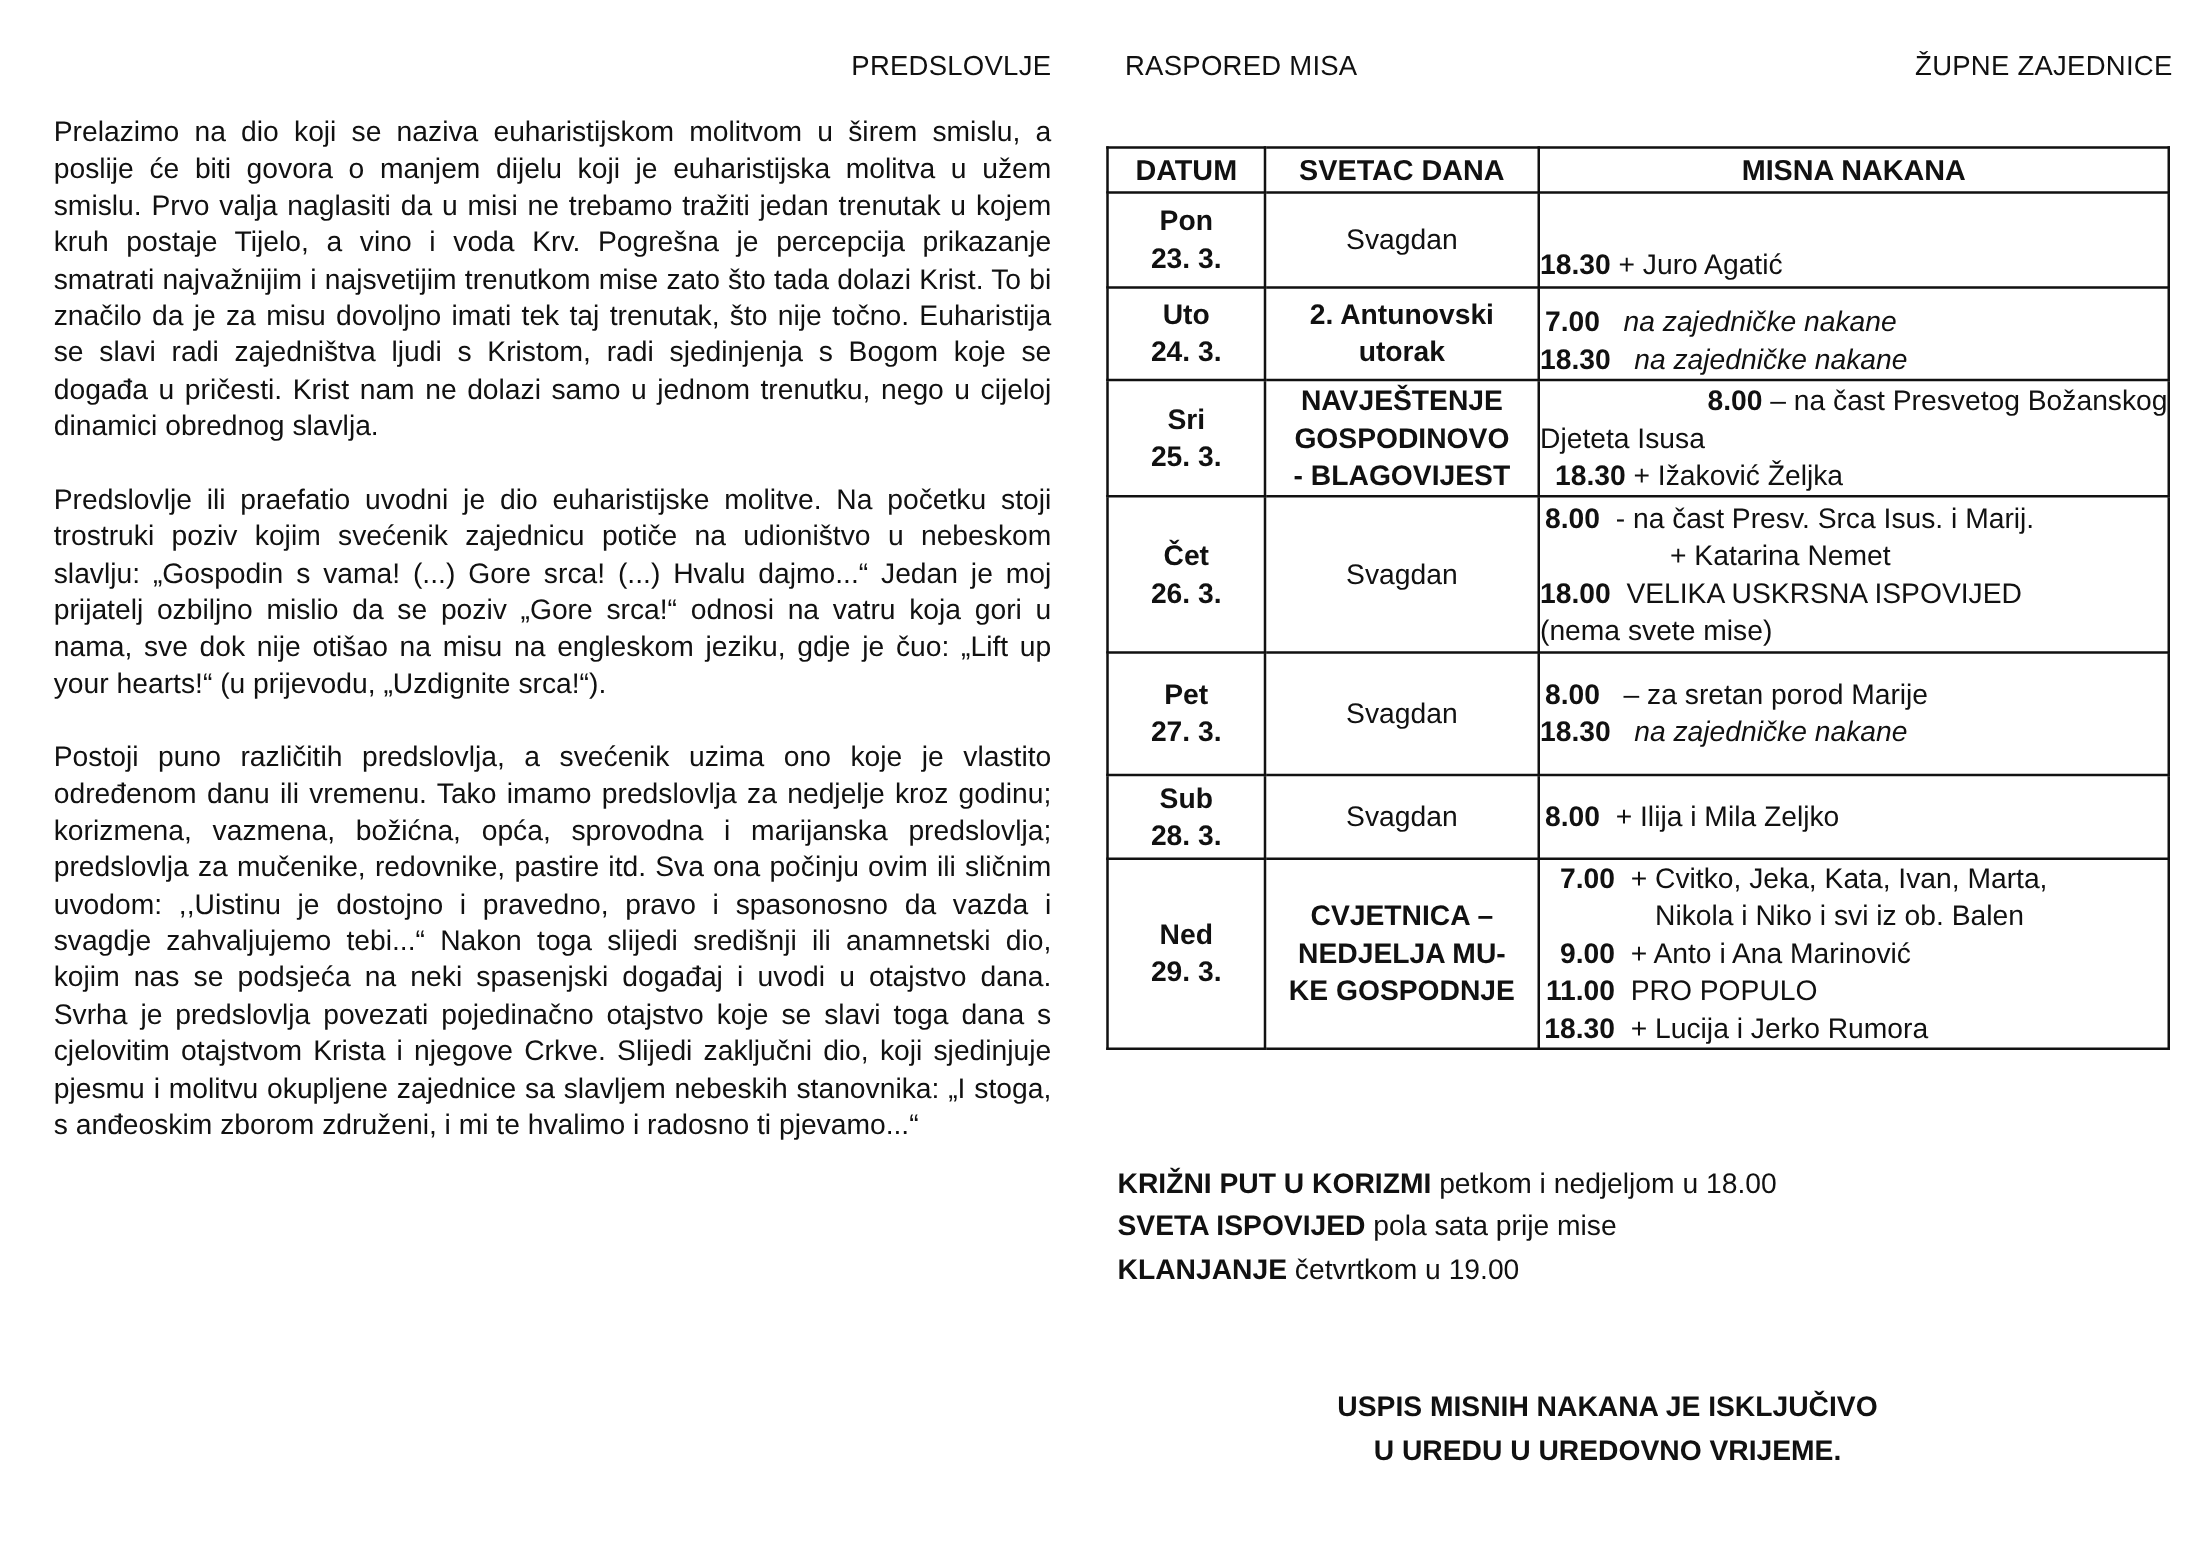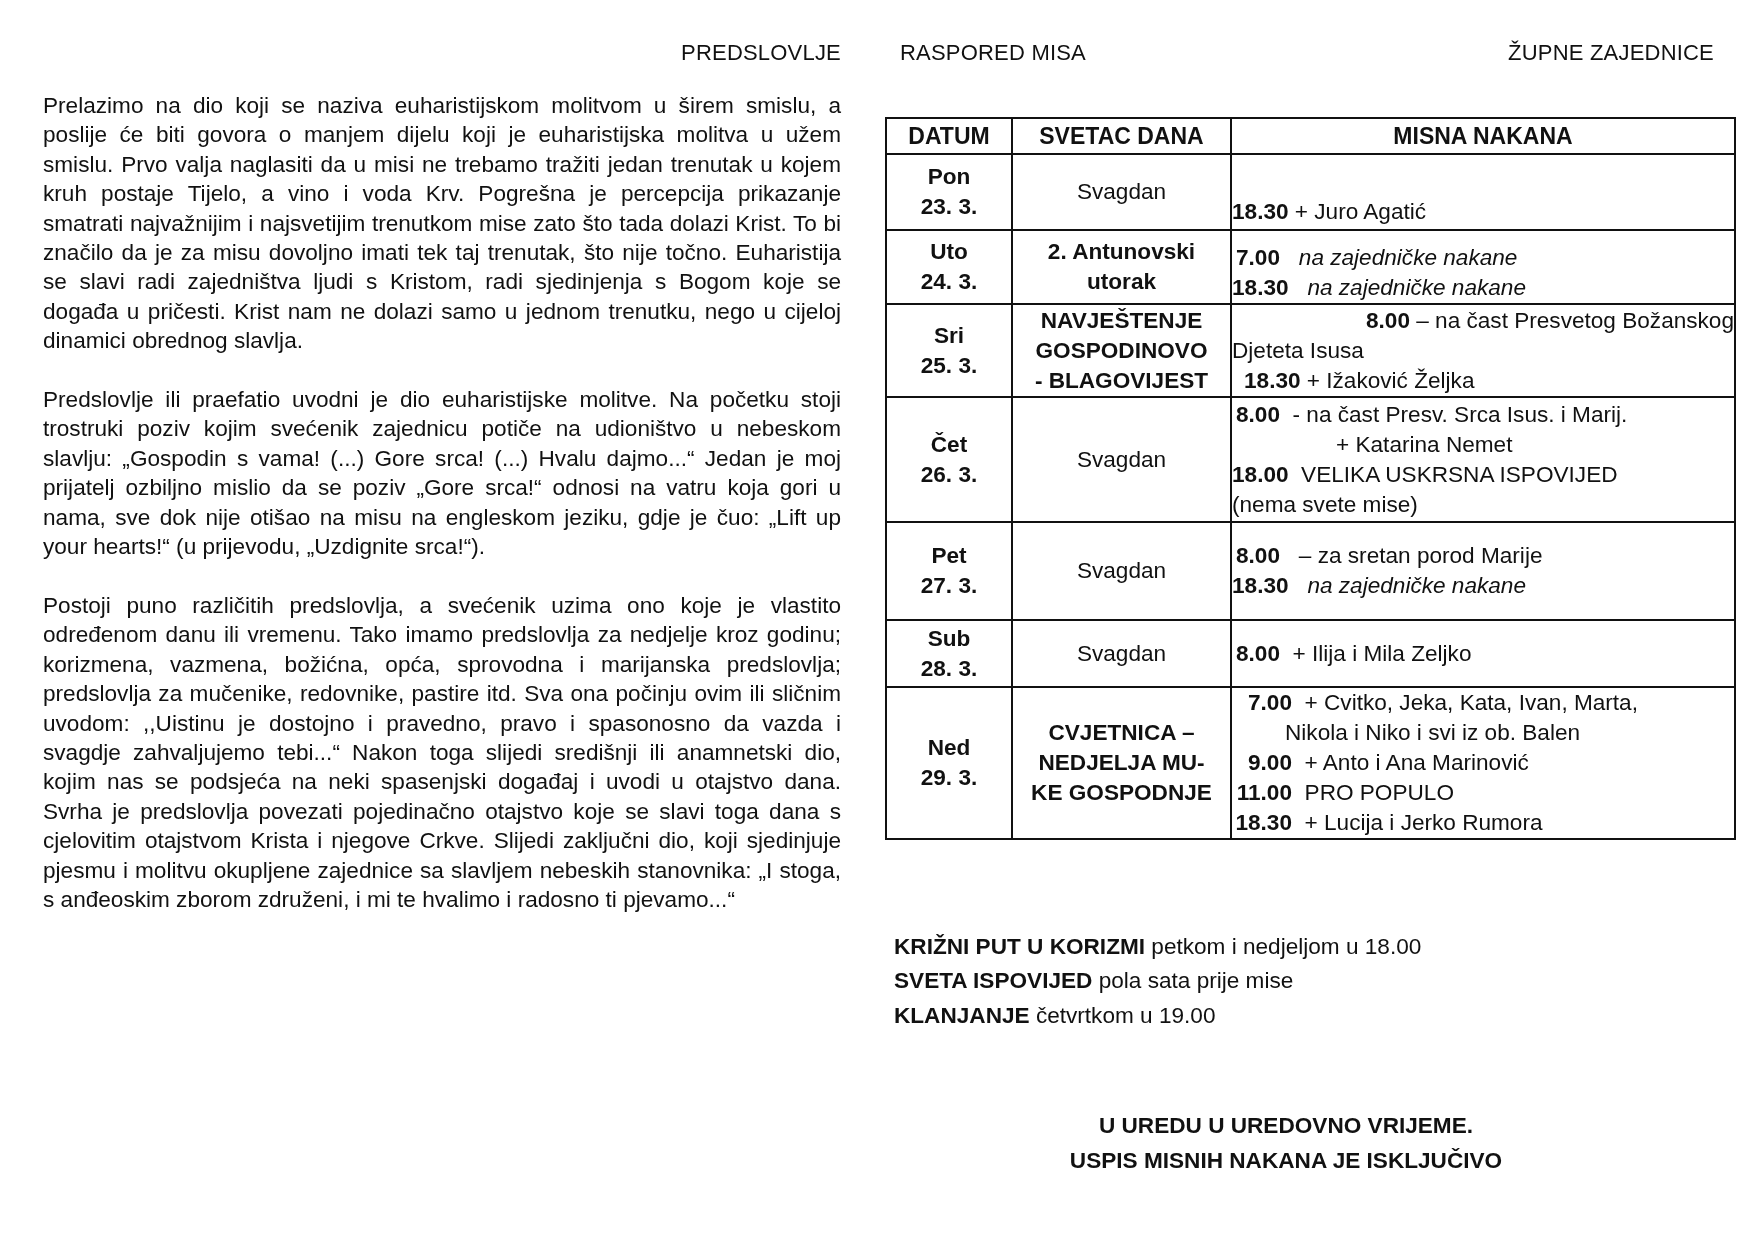--- a/index.html
+++ b/index.html
@@ -6,21 +6,21 @@
   body {
     width: 1754px; height: 1240px; position: relative; overflow: hidden;
     font-family: "Liberation Sans", "DejaVu Sans", sans-serif; color: #111111;
   }
   .hdr {
     position: absolute; top: 40px; font-size: 22px; letter-spacing: 0.2px;
     white-space: nowrap; line-height: 26px;
   }
   #hdr-left { left: 600px; width: 241px; text-align: right; }
   #hdr-mid { left: 900px; }
-  #hdr-right { right: 40px; text-align: right; }
+  #hdr-right { right: 16px; text-align: right; }
 
   .article {
     position: absolute; left: 43px; top: 91px; width: 798px;
     font-size: 22.6px; line-height: 29.4px; text-align: justify;
     text-align-last: left; hyphens: none;
   }
   .article p { margin: 0 0 29.4px 0; }
   .article p:last-child { margin-bottom: 0; }
 
   table.sched {
@@ -35,21 +35,21 @@
   col.c1 { width: 126px; } col.c2 { width: 219px; } col.c3 { width: auto; }
   td.date { text-align: center; font-weight: bold; }
   td.saint { text-align: center; }
   td.saint.bold { font-weight: bold; }
   td.intent { padding-left: 9px; padding-right: 6px; }
   .iline { white-space: nowrap; display: block; }
   .time { font-weight: bold; }
   .it { font-style: italic; }
   .indent1 { padding-left: 4px; }
   .indent2 { padding-left: 104px; }
-  .indent3 { padding-left: 53px; }
+  .indent3 { padding-left: 92px; }
   .ralign { display: inline-block; width: 60px; text-align: right; font-weight: bold; }
 
   .notes {
     position: absolute; left: 894px; top: 930px; font-size: 22.6px; line-height: 34.3px;
   }
   .notes .nline { white-space: nowrap; display: block; }
   .notes b { font-weight: bold; }
 
   .statement {
     position: absolute; left: 1000px; width: 572px; top: 1108px;
@@ -187,15 +187,15 @@
     </tbody>
 </table>
 
 <div class="notes">
   <span class="nline"><b>KRIŽNI PUT U KORIZMI</b> <span>petkom i nedjeljom u 18.00</span></span>
   <span class="nline"><b>SVETA ISPOVIJED</b> <span>pola sata prije mise</span></span>
   <span class="nline"><b>KLANJANJE</b> <span>četvrtkom u 19.00</span></span>
 </div>
 
 <div class="statement">
+  <span>USPIS MISNIH NAKANA JE ISKLJUČIVO</span>
   <span>U UREDU U UREDOVNO VRIJEME.</span>
-  <span>USPIS MISNIH NAKANA JE ISKLJUČIVO</span>
 </div>
 
 </body></html>

